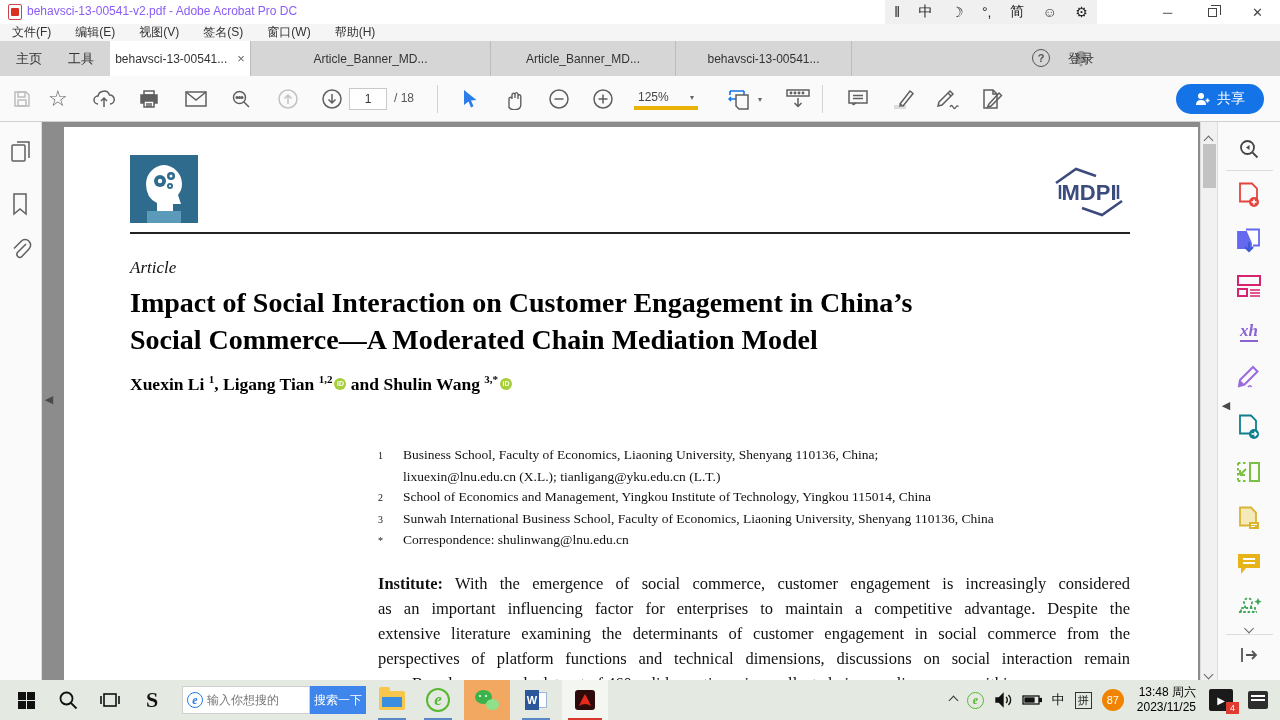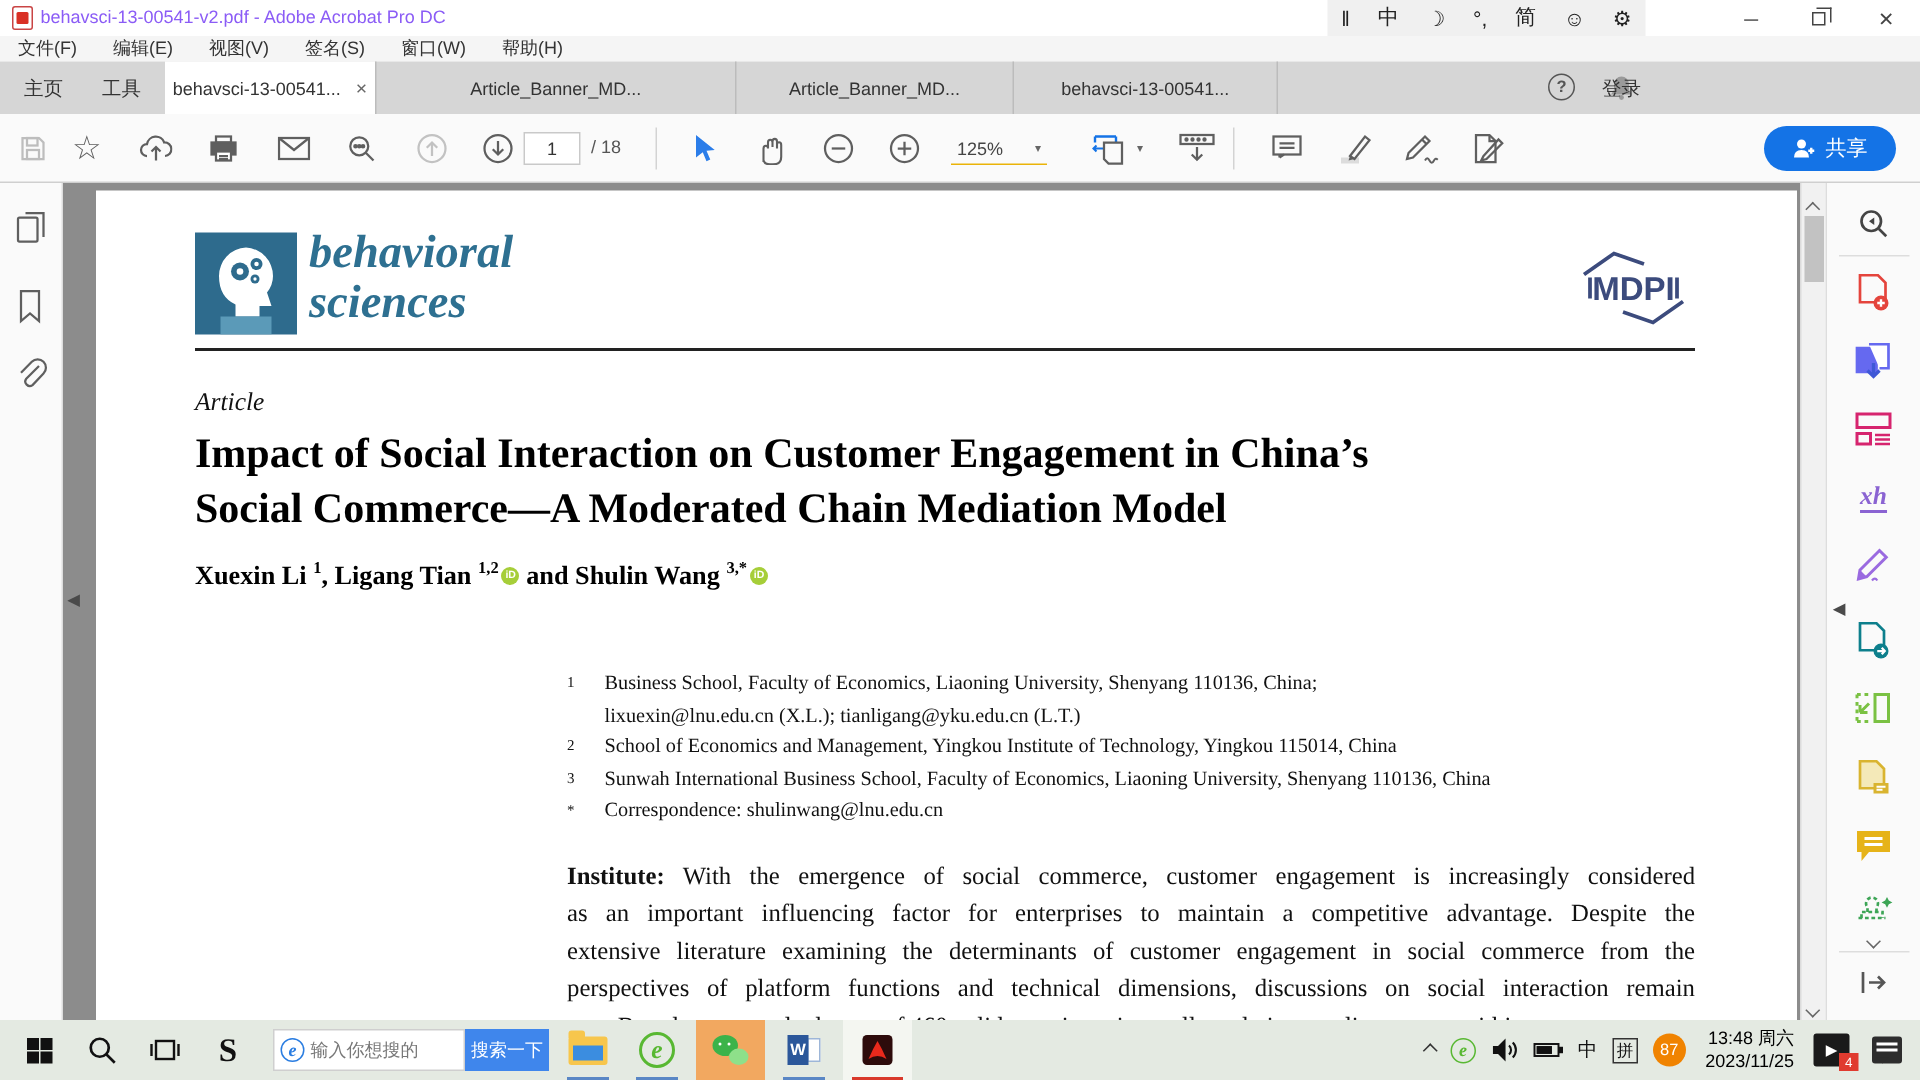--- a/index.html
+++ b/index.html
@@ -31,21 +31,21 @@
   .doctab .close { margin-left:10px; color:#666; font-size:13px; }
   .helpcircle { position:absolute; top:8px; width:18px; height:18px; border:1.5px solid #555; border-radius:50%; display:flex; align-items:center; justify-content:center; font-size:11px; color:#555; font-weight:bold; }
   .login { position:absolute; top:9px; font-size:13px; color:#333; }
 
   
   .toolbar { position:absolute; left:0; top:76px; width:1280px; height:46px; background:#fafafa; border-bottom:1px solid #cfcfcf; }
   .tico { position:absolute; top:50%; transform:translateY(-50%); display:flex; align-items:center; justify-content:center; }
   .vsep { position:absolute; top:9px; height:28px; width:1px; background:#d3d3d3; }
   .pagebox { position:absolute; left:349px; top:12px; width:38px; height:22px; border:1px solid #c9c9c9; background:#fff; font-size:12px; color:#333; text-align:center; line-height:20px; }
   .pagetotal { position:absolute; left:394px; top:15px; font-size:12px; color:#555; }
-  .zoombox { position:absolute; left:634px; top:12px; width:64px; height:22px; border-bottom:1px solid #eab308; font-size:12px; color:#444; display:flex; align-items:center; justify-content:space-between; padding:0 4px; }
+  .zoombox { position:absolute; left:634px; top:12px; width:64px; height:22px; border-bottom:4px solid #eab308; font-size:12px; color:#444; display:flex; align-items:center; justify-content:space-between; padding:0 4px; }
   .dd { font-size:8px; color:#666; }
   .sharebtn { position:absolute; right:16px; top:8px; width:88px; height:30px; background:#1473e6; border-radius:16px; color:#fff; font-size:14px; display:flex; align-items:center; justify-content:center; gap:6px; }
 
   
   .main { position:absolute; left:0; top:122px; width:1280px; height:558px; }
   .leftrail { position:absolute; left:0; top:0; width:42px; height:558px; background:#fafafa; border-right:1px solid #ddd; }
   .railico { position:absolute; left:10px; }
   .docarea { position:absolute; left:42px; top:0; width:1158px; height:558px; background:#8c8c8c; overflow:hidden; }
   .page { position:absolute; left:22px; top:5px; width:1134px; height:553px; background:#fff; overflow:hidden; }
   .panel-handle { position:absolute; width:14px; height:22px; display:flex; align-items:center; justify-content:center; color:#4a4a4a; font-size:11px; }
@@ -343,24 +343,20 @@
               <circle cx="41" cy="21" r="4"></circle>
               <circle cx="40" cy="31" r="3"></circle>
             </g>
             <g fill="#fff">
               <circle cx="30" cy="26" r="2.2"></circle>
               <circle cx="41" cy="21" r="1.5"></circle>
               <circle cx="40" cy="31" r="1.1"></circle>
             </g>
           </svg>
       </div>
-      <div class="journal-name">
-        <div>behavioral</div>
-        <div>sciences</div>
-      </div>
 
       <div class="mdpi">
         <svg width="82" height="58" viewBox="0 0 82 58">
           <g stroke="#3c4b7d" stroke-width="2.5" fill="none">
             <path d="M8 20 L28 6 L48 13"></path>
               <path d="M74 38 L54 52 L34 45"></path>
             <path d="M12 22 v14"></path>
               <path d="M70 22 v14"></path>
           </g>
           <text x="41" y="37" text-anchor="middle" font-family="Liberation Sans, sans-serif" font-size="22" font-weight="bold" fill="#3c4b7d">MDPI</text>

